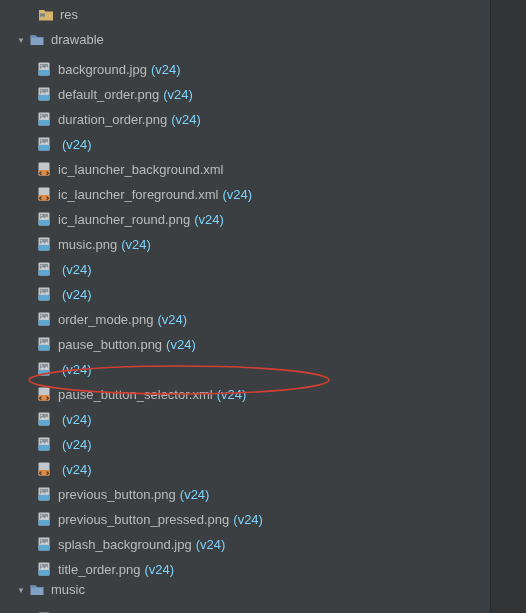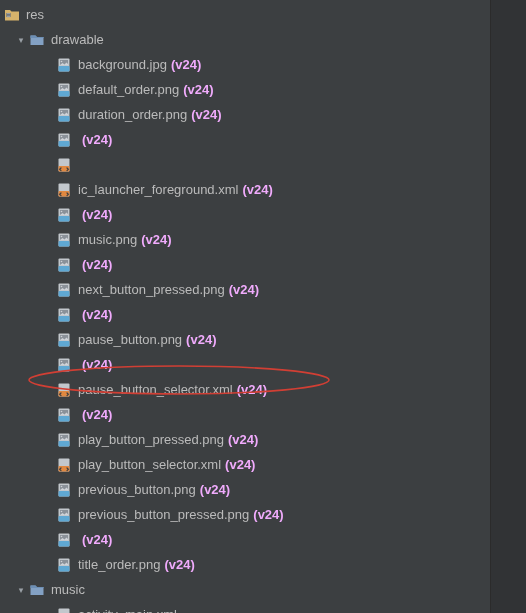--- a/index.html
+++ b/index.html
@@ -28,35 +28,35 @@
   }
   .tree {
     padding-top: 2px;
   }
   .row {
     display: flex;
     align-items: center;
     height: 25px;
     white-space: nowrap;
   }
-  .indent0 { padding-left: 4px; }
+  .indent0 { padding-left: 10px; margin-left: 28px; }
   .indent1 { padding-left: 16px; }
-  .indent2 { padding-left: 56px; }
+  .indent2 { padding-left: 36px; align-items: flex-end; }
   .icon {
     width: 16px;
     height: 16px;
     margin-right: 6px;
     flex-shrink: 0;
     display: inline-flex;
     align-items: center;
     justify-content: center;
   }
   .icon svg { display: block; }
   .name { color: #bbbbbb; }
-  .qual { color: #f0abfc; margin-left: 4px; font-weight: bold; }
+  .qual { color: #7dd3fc; margin-left: 4px; }
   .chev {
     width: 10px;
     display: inline-flex;
     justify-content: center;
     margin-right: 3px;
     color: #9aa0a6;
     font-size: 9px;
   }
   .annot {
     position: absolute;
@@ -146,20 +146,21 @@
           <span class="qual">(v24)</span>
         </div>
         <div class="row indent2">
           <span class="icon">
             <svg width="16" height="16" viewBox="0 0 16 16">
               <rect x="2.5" y="1.5" width="11" height="13" rx="1" fill="#c2c7cc"></rect>
               <rect x="2.5" y="9" width="11" height="5.5" rx="1" fill="#e08840"></rect>
               <path d="M5 11 l-1.3 1.3 l1.3 1.3 M11 11 l1.3 1.3 l-1.3 1.3" stroke="#3c3f41" stroke-width="1.2" fill="none" stroke-linecap="round"></path>
             </svg>
           </span>
+          <span class="name">ic_launcher_background.xml</span>
         </div>
         <div class="row indent2">
           <span class="icon">
             <svg width="16" height="16" viewBox="0 0 16 16">
               <rect x="2.5" y="1.5" width="11" height="13" rx="1" fill="#c2c7cc"></rect>
               <rect x="2.5" y="9" width="11" height="5.5" rx="1" fill="#e08840"></rect>
               <path d="M5 11 l-1.3 1.3 l1.3 1.3 M11 11 l1.3 1.3 l-1.3 1.3" stroke="#3c3f41" stroke-width="1.2" fill="none" stroke-linecap="round"></path>
             </svg>
           </span>
           <span class="name">ic_launcher_foreground.xml</span>
@@ -168,20 +169,21 @@
         <div class="row indent2">
           <span class="icon">
             <svg width="16" height="16" viewBox="0 0 16 16">
               <rect x="2.5" y="1.5" width="11" height="13" rx="1" fill="#c2c7cc"></rect>
               <rect x="2.5" y="9" width="11" height="5.5" rx="1" fill="#5fa8d3"></rect>
               <rect x="4" y="3" width="8" height="5" fill="#8a9199"></rect>
               <circle cx="5.5" cy="4.5" r="0.8" fill="#cfd3d8"></circle>
               <path d="M4 8 l2.5 -2 l2 1.5 l2 -2 l1.5 1.5 v1 H4 z" fill="#cfd3d8"></path>
             </svg>
           </span>
+          <span class="name">ic_launcher_round.png</span>
           <span class="qual">(v24)</span>
         </div>
         <div class="row indent2">
           <span class="icon">
             <svg width="16" height="16" viewBox="0 0 16 16">
               <rect x="2.5" y="1.5" width="11" height="13" rx="1" fill="#c2c7cc"></rect>
               <rect x="2.5" y="9" width="11" height="5.5" rx="1" fill="#5fa8d3"></rect>
               <rect x="4" y="3" width="8" height="5" fill="#8a9199"></rect>
               <circle cx="5.5" cy="4.5" r="0.8" fill="#cfd3d8"></circle>
               <path d="M4 8 l2.5 -2 l2 1.5 l2 -2 l1.5 1.5 v1 H4 z" fill="#cfd3d8"></path>
@@ -205,33 +207,33 @@
         <div class="row indent2">
           <span class="icon">
             <svg width="16" height="16" viewBox="0 0 16 16">
               <rect x="2.5" y="1.5" width="11" height="13" rx="1" fill="#c2c7cc"></rect>
               <rect x="2.5" y="9" width="11" height="5.5" rx="1" fill="#5fa8d3"></rect>
               <rect x="4" y="3" width="8" height="5" fill="#8a9199"></rect>
               <circle cx="5.5" cy="4.5" r="0.8" fill="#cfd3d8"></circle>
               <path d="M4 8 l2.5 -2 l2 1.5 l2 -2 l1.5 1.5 v1 H4 z" fill="#cfd3d8"></path>
             </svg>
           </span>
-          <span class="name">next_button_pressed.png</span>
-          <span class="qual">(v24)</span>
-        </div>
-        <div class="row indent2">
-          <span class="icon">
-            <svg width="16" height="16" viewBox="0 0 16 16">
-              <rect x="2.5" y="1.5" width="11" height="13" rx="1" fill="#c2c7cc"></rect>
-              <rect x="2.5" y="9" width="11" height="5.5" rx="1" fill="#5fa8d3"></rect>
-              <rect x="4" y="3" width="8" height="5" fill="#8a9199"></rect>
-              <circle cx="5.5" cy="4.5" r="0.8" fill="#cfd3d8"></circle>
-              <path d="M4 8 l2.5 -2 l2 1.5 l2 -2 l1.5 1.5 v1 H4 z" fill="#cfd3d8"></path>
-            </svg>
-          </span>
+          <span class="qual">(v24)</span>
+        </div>
+        <div class="row indent2">
+          <span class="icon">
+            <svg width="16" height="16" viewBox="0 0 16 16">
+              <rect x="2.5" y="1.5" width="11" height="13" rx="1" fill="#c2c7cc"></rect>
+              <rect x="2.5" y="9" width="11" height="5.5" rx="1" fill="#5fa8d3"></rect>
+              <rect x="4" y="3" width="8" height="5" fill="#8a9199"></rect>
+              <circle cx="5.5" cy="4.5" r="0.8" fill="#cfd3d8"></circle>
+              <path d="M4 8 l2.5 -2 l2 1.5 l2 -2 l1.5 1.5 v1 H4 z" fill="#cfd3d8"></path>
+            </svg>
+          </span>
+          <span class="name">order_mode.png</span>
           <span class="qual">(v24)</span>
         </div>
         <div class="row indent2">
           <span class="icon">
             <svg width="16" height="16" viewBox="0 0 16 16">
               <rect x="2.5" y="1.5" width="11" height="13" rx="1" fill="#c2c7cc"></rect>
               <rect x="2.5" y="9" width="11" height="5.5" rx="1" fill="#5fa8d3"></rect>
               <rect x="4" y="3" width="8" height="5" fill="#8a9199"></rect>
               <circle cx="5.5" cy="4.5" r="0.8" fill="#cfd3d8"></circle>
               <path d="M4 8 l2.5 -2 l2 1.5 l2 -2 l1.5 1.5 v1 H4 z" fill="#cfd3d8"></path>
@@ -278,32 +280,30 @@
         <div class="row indent2">
           <span class="icon">
             <svg width="16" height="16" viewBox="0 0 16 16">
               <rect x="2.5" y="1.5" width="11" height="13" rx="1" fill="#c2c7cc"></rect>
               <rect x="2.5" y="9" width="11" height="5.5" rx="1" fill="#5fa8d3"></rect>
               <rect x="4" y="3" width="8" height="5" fill="#8a9199"></rect>
               <circle cx="5.5" cy="4.5" r="0.8" fill="#cfd3d8"></circle>
               <path d="M4 8 l2.5 -2 l2 1.5 l2 -2 l1.5 1.5 v1 H4 z" fill="#cfd3d8"></path>
             </svg>
           </span>
-          <span class="name">play_button_pressed.png</span>
-          <span class="qual">(v24)</span>
-        </div>
-        <div class="row indent2">
-          <span class="icon">
-            <svg width="16" height="16" viewBox="0 0 16 16">
-              <rect x="2.5" y="1.5" width="11" height="13" rx="1" fill="#c2c7cc"></rect>
-              <rect x="2.5" y="9" width="11" height="5.5" rx="1" fill="#e08840"></rect>
-              <path d="M5 11 l-1.3 1.3 l1.3 1.3 M11 11 l1.3 1.3 l-1.3 1.3" stroke="#3c3f41" stroke-width="1.2" fill="none" stroke-linecap="round"></path>
-            </svg>
-          </span>
-          <span class="name">play_button_selector.xml</span>
+          <span class="qual">(v24)</span>
+        </div>
+        <div class="row indent2">
+          <span class="icon">
+            <svg width="16" height="16" viewBox="0 0 16 16">
+              <rect x="2.5" y="1.5" width="11" height="13" rx="1" fill="#c2c7cc"></rect>
+              <rect x="2.5" y="9" width="11" height="5.5" rx="1" fill="#e08840"></rect>
+              <path d="M5 11 l-1.3 1.3 l1.3 1.3 M11 11 l1.3 1.3 l-1.3 1.3" stroke="#3c3f41" stroke-width="1.2" fill="none" stroke-linecap="round"></path>
+            </svg>
+          </span>
           <span class="qual">(v24)</span>
         </div>
         <div class="row indent2">
           <span class="icon">
             <svg width="16" height="16" viewBox="0 0 16 16">
               <rect x="2.5" y="1.5" width="11" height="13" rx="1" fill="#c2c7cc"></rect>
               <rect x="2.5" y="9" width="11" height="5.5" rx="1" fill="#5fa8d3"></rect>
               <rect x="4" y="3" width="8" height="5" fill="#8a9199"></rect>
               <circle cx="5.5" cy="4.5" r="0.8" fill="#cfd3d8"></circle>
               <path d="M4 8 l2.5 -2 l2 1.5 l2 -2 l1.5 1.5 v1 H4 z" fill="#cfd3d8"></path>
@@ -328,20 +328,21 @@
         <div class="row indent2">
           <span class="icon">
             <svg width="16" height="16" viewBox="0 0 16 16">
               <rect x="2.5" y="1.5" width="11" height="13" rx="1" fill="#c2c7cc"></rect>
               <rect x="2.5" y="9" width="11" height="5.5" rx="1" fill="#5fa8d3"></rect>
               <rect x="4" y="3" width="8" height="5" fill="#8a9199"></rect>
               <circle cx="5.5" cy="4.5" r="0.8" fill="#cfd3d8"></circle>
               <path d="M4 8 l2.5 -2 l2 1.5 l2 -2 l1.5 1.5 v1 H4 z" fill="#cfd3d8"></path>
             </svg>
           </span>
+          <span class="name">splash_background.jpg</span>
           <span class="qual">(v24)</span>
         </div>
         <div class="row indent2">
           <span class="icon">
             <svg width="16" height="16" viewBox="0 0 16 16">
               <rect x="2.5" y="1.5" width="11" height="13" rx="1" fill="#c2c7cc"></rect>
               <rect x="2.5" y="9" width="11" height="5.5" rx="1" fill="#5fa8d3"></rect>
               <rect x="4" y="3" width="8" height="5" fill="#8a9199"></rect>
               <circle cx="5.5" cy="4.5" r="0.8" fill="#cfd3d8"></circle>
               <path d="M4 8 l2.5 -2 l2 1.5 l2 -2 l1.5 1.5 v1 H4 z" fill="#cfd3d8"></path>

